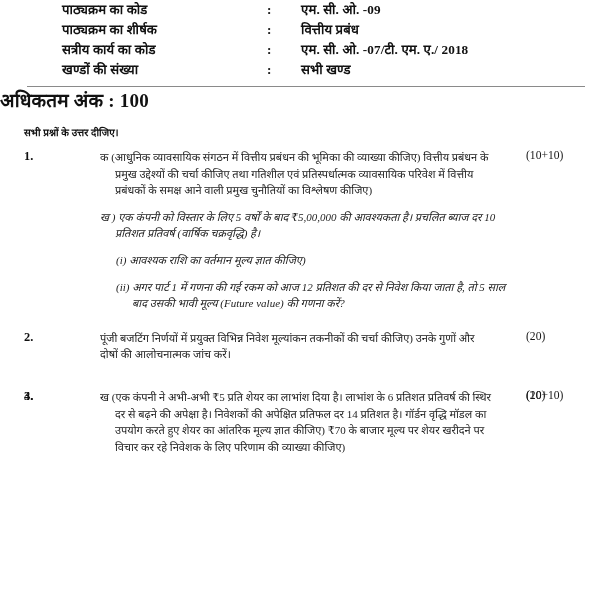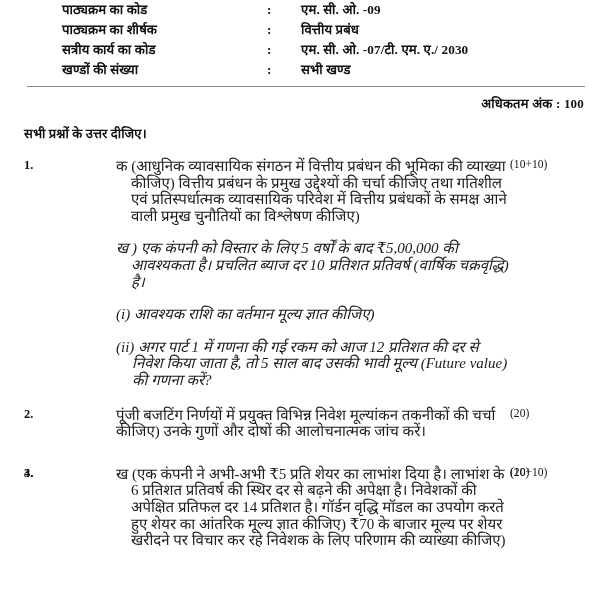--- a/index.html
+++ b/index.html
@@ -56,32 +56,30 @@
   .rule {
     border: 0;
     border-top: 1.6px solid #8a8a8a;
     margin: 6px 14px 0 27px;
     width: 558px;
     box-sizing: border-box;
   }
 
   
   .max-marks {
-    text-align: right;
-    font-weight: bold;
-    font-size: 13px;
+    font-weight: bold;
+    font-size: 19px;
     padding-right: 16px;
-    margin-top: 7px;
     letter-spacing: 0.2px;
   }
 
   
   .instruction {
     font-weight: bold;
-    font-size: 13px;
+    font-size: 10px;
     padding-left: 24px;
     margin-top: 12px;
     letter-spacing: 0.1px;
   }
 
   
   .qblock {
     position: relative;
     padding-left: 24px;
     padding-right: 14px;
@@ -94,35 +92,35 @@
     font-weight: bold;
     font-size: 12.4px;
     width: 26px;
   }
   .qbody {
     margin-left: 76px;
     position: relative;
   }
   .marks {
     position: absolute;
-    right: 16px;
+    right: 0;
     top: 0;
     width: 60px;
     text-align: left;
     font-size: 11.6px;
     font-family: "Liberation Serif", serif;
     color: #161616;
     white-space: nowrap;
   }
   .qpara {
-    font-size: 15px;
+    font-size: 11px;
     line-height: 16.6px;
     text-align: left;
     max-width: 382px;
-    margin: 16px;
+    margin: 0;
     color: #1b1b1b;
   }
   .qpara + .qpara {
     margin-top: 10px;
     font-style: italic;
   }
   .hang {
     padding-left: 15px;
     text-indent: -15px;
   }
@@ -154,21 +152,21 @@
         <td class="meta-value">एम. सी. ओ. -09</td>
       </tr>
       <tr>
         <td class="meta-label">पाठ्यक्रम का शीर्षक</td>
         <td class="meta-colon">:</td>
         <td class="meta-value">वित्तीय प्रबंध</td>
       </tr>
       <tr>
         <td class="meta-label">सत्रीय कार्य का कोड</td>
         <td class="meta-colon">:</td>
-        <td class="meta-value">एम. सी. ओ. -07/टी. एम. ए./ 2030</td>
+        <td class="meta-value">एम. सी. ओ. -07/टी. एम. ए./ 2018</td>
       </tr>
       <tr>
         <td class="meta-label">खण्डों की संख्या</td>
         <td class="meta-colon">:</td>
         <td class="meta-value">सभी खण्ड</td>
       </tr>
     </tbody>
   </table>
 
   <hr class="rule">

